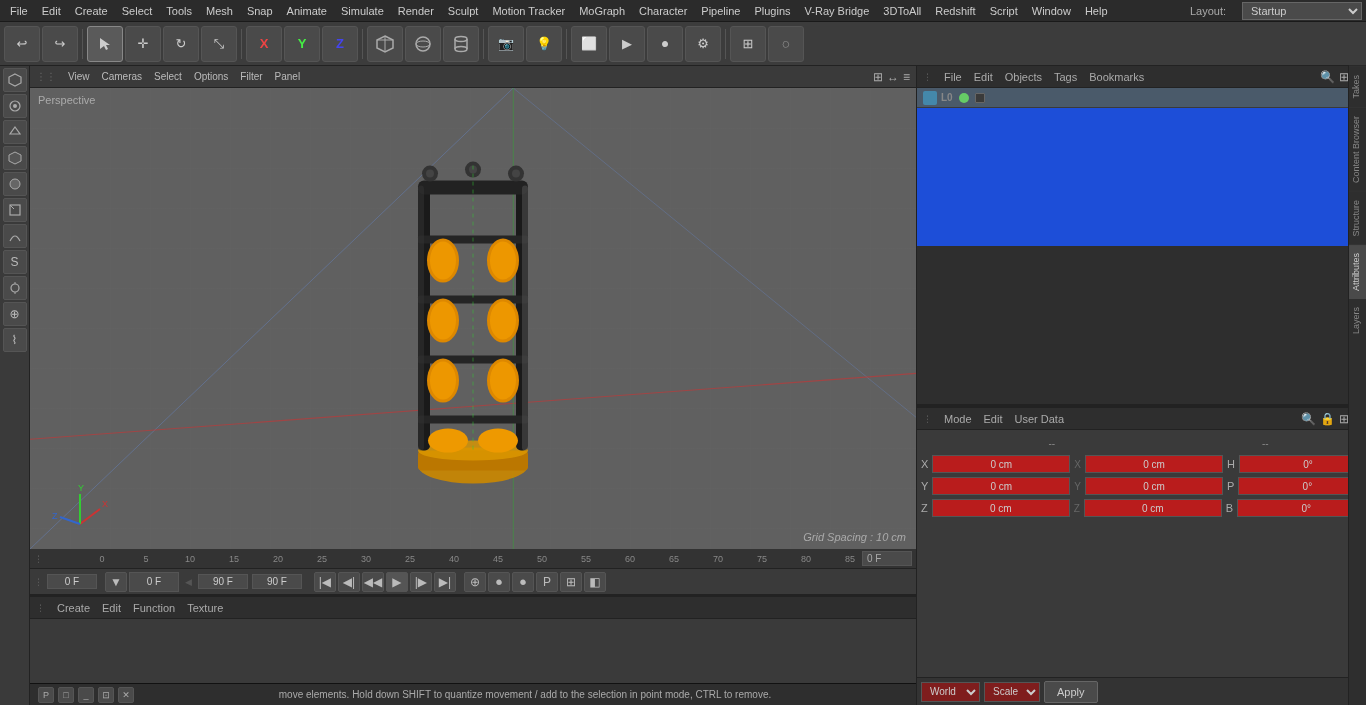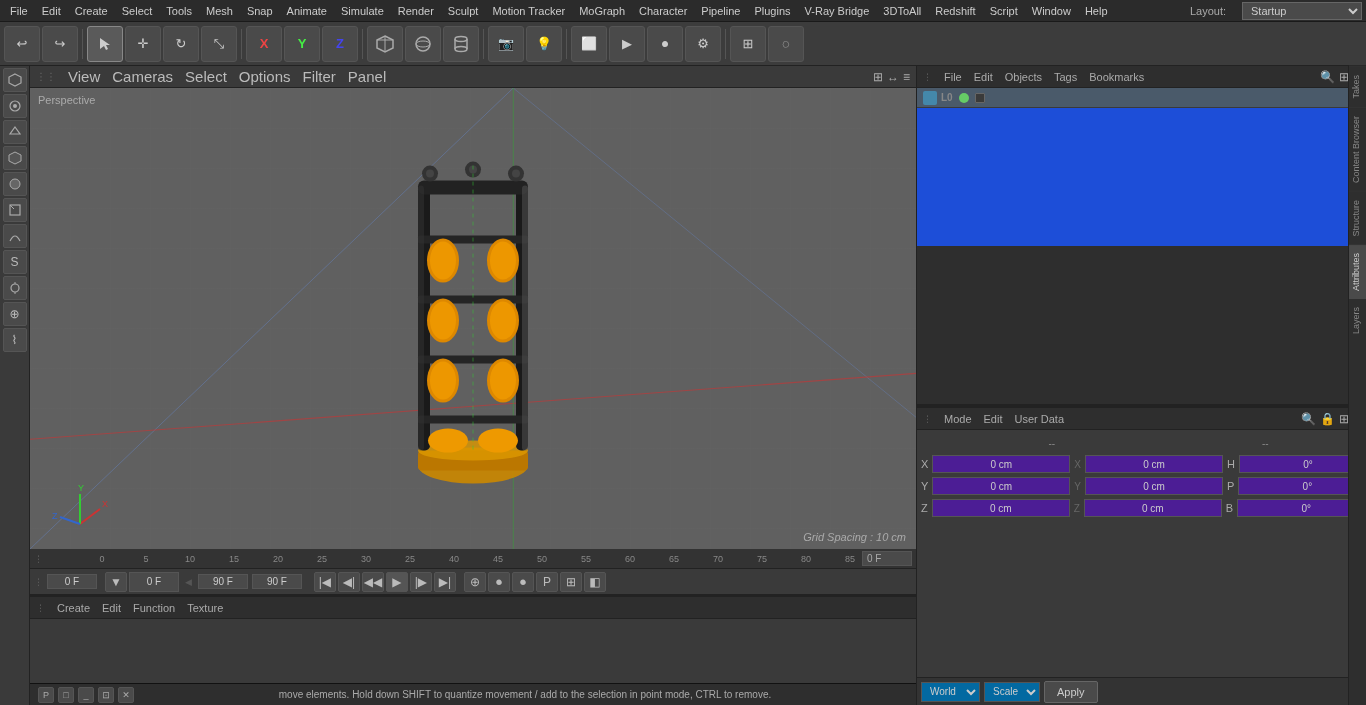--- a/index.html
+++ b/index.html
@@ -117,21 +117,21 @@
       height: 22px;
       background: #3a3a3a;
       border-bottom: 1px solid #222;
       padding: 0 6px;
       gap: 12px;
       flex-shrink: 0;
     }
     .viewport-menu {
       color: #bbb;
       cursor: pointer;
-      font-size: 15px;
+      font-size: 10px;
     }
     .viewport-icons {
       margin-left: auto;
       display: flex;
       gap: 4px;
       align-items: center;
     }
     .viewport-icon-btn {
       color: #aaa;
       cursor: pointer;
@@ -347,21 +347,21 @@
     }
     .coord-label {
       width: 14px;
       font-size: 11px;
       color: #aaa;
       text-align: right;
     }
     .coord-field {
       flex: 1;
       height: 18px;
-      background: #4c1d95;
+      background: #b91c1c;
       border: 1px solid #555;
       color: #ccc;
       font-size: 10px;
       text-align: center;
       padding: 0 2px;
     }
     .coord-dash {
       color: #666;
       font-size: 10px;
       width: 8px;
@@ -387,21 +387,21 @@
       height: 28px;
       background: #333;
       border-top: 1px solid #222;
       display: flex;
       align-items: center;
       gap: 4px;
       padding: 0 4px;
       flex-shrink: 0;
     }
     .coord-dropdown {
-      background: #0369a1;
+      background: #7f1d1d;
       border: 1px solid #555;
       color: #ccc;
       font-size: 10px;
       padding: 2px 4px;
       height: 20px;
     }
     .apply-btn {
       background: #4a4a4a;
       border: 1px solid #666;
       color: #ccc;

